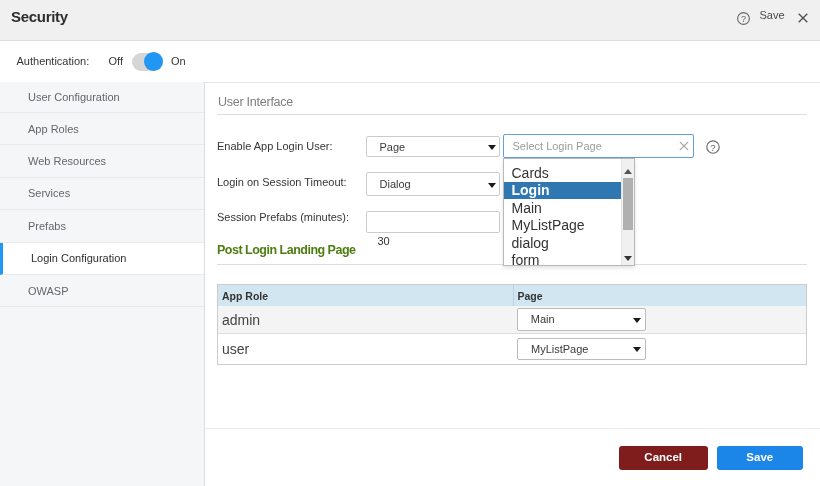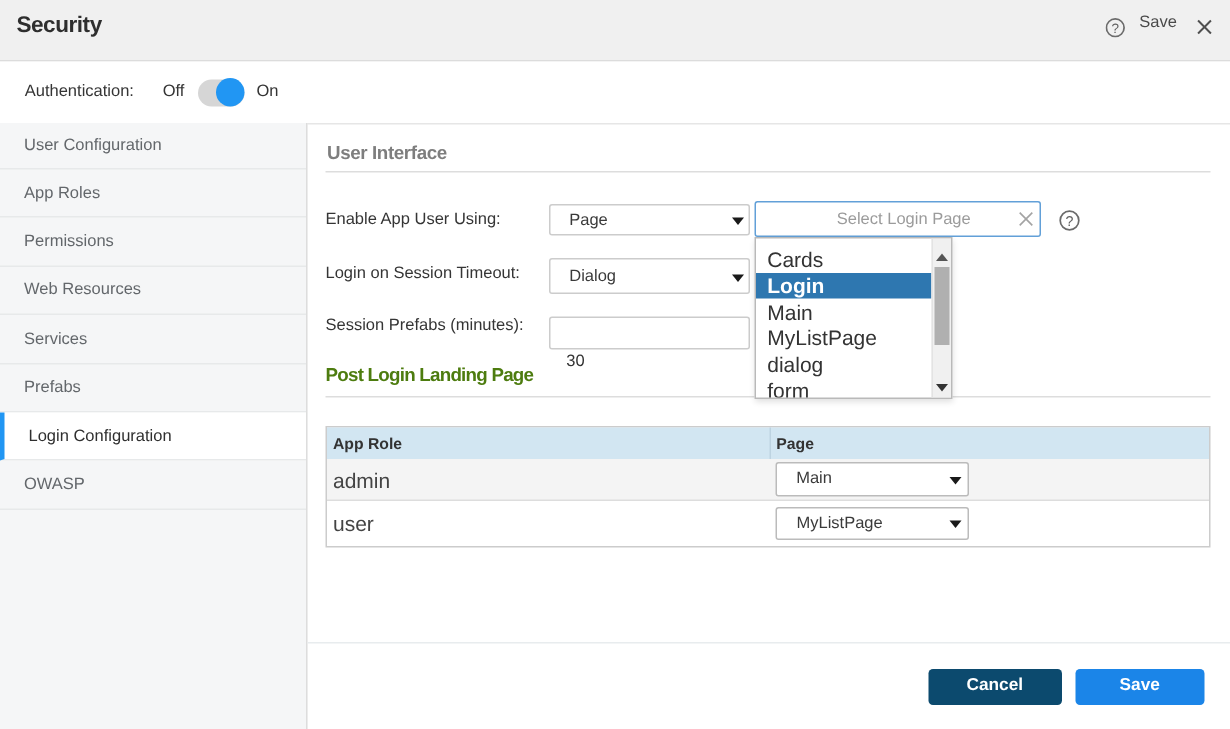--- a/index.html
+++ b/index.html
@@ -16,37 +16,37 @@
 
 .authrow { position:absolute; left:0; top:41px; width:820px; height:42px; background:#fff; border-bottom:1px solid #e6e6e6; }
 .authlabel { left:16.5px; top:56px; font-size:11px; color:#353535; }
 .offlabel { left:108.5px; top:56px; font-size:11px; color:#353535; }
 .onlabel { left:171px; top:56px; font-size:11px; color:#353535; }
 .track { position:absolute; left:131.5px; top:52.5px; width:31.5px; height:18px; border-radius:9px; background:#d6d6d6; }
 .thumb { position:absolute; left:144px; top:52px; width:19px; height:19px; border-radius:50%; background:#2196f3; }
 
 
 .sidebar { position:absolute; left:0; top:82px; width:205px; height:404px; background:#f5f6f7; border-right:1px solid #ddd; }
-.sideitem { height:32.4px; } .sideitem:first-child { height:31px; } .sideitem { border-bottom:1px solid #e7e9ea; display:flex; align-items:center; padding-left:16px; font-size:11px; color:#63676b; }
+.sideitem { height:32.4px; } .sideitem:first-child { height:31px; } .sideitem { border-bottom:1px solid #e7e9ea; display:flex; align-items:center; padding-left:28px; font-size:11px; color:#63676b; }
 .sideitem.sel { background:#fff; border-left:3px solid #2196f3; color:#2f2f2f; }
 
 
-.h1 { left:218px; top:96px; font-size:12.5px; font-weight:bold; color:#7e7e7e; letter-spacing:-0.25px; }
+.h1 { left:218px; top:96px; font-size:12.5px; font-weight:normal; color:#7e7e7e; letter-spacing:-0.25px; }
 .hr1 { position:absolute; left:217px; top:114px; width:590px; height:1px; background:#ddd; }
 .h2 { left:217px; top:244.4px; font-size:12.5px; font-weight:bold; color:#4d7c0f; letter-spacing:-0.5px; }
 .hr2 { position:absolute; left:217px; top:264px; width:590px; height:1px; background:#ddd; }
 
 .flabel { position:absolute; left:217px; font-size:11px; color:#353535; line-height:11px; white-space:nowrap; }
 
 
 .sel-box { position:absolute; background:#fff; border:1px solid #ccc; border-radius:2px; font-size:11px; color:#3a3a3a; display:flex; align-items:center; }
 .sel-box .txt { margin-left:13px; }
 .caret { position:absolute; width:0; height:0; border-left:4px solid transparent; border-right:4px solid transparent; border-top:5px solid #1a1a1a; }
 
-.combobox { position:absolute; left:502.5px; top:134.3px; width:191px; height:23.7px; background:#fff; border:1.5px solid #62a0d8; border-radius:2px; display:flex; align-items:center;justify-content:center; }
+.combobox { position:absolute; left:502.5px; top:134.3px; width:191px; height:23.7px; background:#fff; border:1.5px solid #62a0d8; border-radius:2px; display:flex; align-items:center; }
 .combobox .ph { margin-left:9px; font-size:11px; color:#9b9b9b; }
 
 
 .dropdown { position:absolute; left:502.5px; top:158px; width:132.5px; height:108px; background:#fff; border:1px solid #b9b9b9; box-shadow:0 2px 4px rgba(0,0,0,0.12); z-index:10; overflow:hidden; }
 .dd-items { position:absolute; left:0; top:5px; right:13.5px; }
 .dd-item { height:17.5px; padding-left:8px; font-size:14px; color:#333; display:flex; align-items:center; }
 .dd-item.sel { background:#2e77b0; color:#fff; font-weight:bold; }
 .scrollbar { position:absolute; right:0; top:0; bottom:0; width:13.5px; background:#f0f0f0; border-left:1px solid #e3e3e3; }
 .sb-thumb { position:absolute; left:1.5px; top:19px; width:10px; height:52px; background:#b0b0b0; }
 .sb-up { position:absolute; left:2.5px; top:10px; width:0; height:0; border-left:4px solid transparent; border-right:4px solid transparent; border-bottom:5px solid #555; }
@@ -57,21 +57,21 @@
 .thead { position:absolute; left:0; top:0; right:0; height:21px; background:#d2e6f2; display:flex; font-size:10.5px; font-weight:bold; color:#333; }
 .th1 { width:295.5px; border-right:1px solid #bdd3e1; display:flex; align-items:center; padding-left:4px; }
 .th2 { flex:1; display:flex; align-items:center; padding-left:4px; }
 .trow { position:absolute; left:0; right:0; display:flex; align-items:center; font-size:14px; color:#444; padding-left:4px; }
 .trow1 { top:21px; height:28px; background:#f4f4f4; border-bottom:1px solid #ddd; }
 .trow2 { top:49px; height:30px; background:#fff; }
 
 
 .footline { position:absolute; left:205px; top:427.5px; width:615px; height:1.5px; background:#e8ecee; }
 .btn { position:absolute; top:446px; height:24px; border-radius:3px; color:#fff; font-size:11.5px; font-weight:bold; display:flex; align-items:center; justify-content:center; padding-bottom:1.5px; }
-.btn.cancel { left:618.7px; width:89px; background:#0c4a6e; }
+.btn.cancel { left:618.7px; width:89px; background:#7f1d1d; }
 .btn.save { left:717px; width:85.6px; background:#1b85e8; }
 </style>
 </head>
 <body>
 
 <div class="titlebar"></div>
 <div class="t title">Security</div>
 <svg class="abs" style="left:736.8px; top:12.2px;" width="13" height="13" viewBox="0 0 13 13">
   <circle cx="6.5" cy="6.5" r="5.9" fill="none" stroke="#6b6b6b" stroke-width="1.15"></circle>
   <text x="6.5" y="10" font-size="9" fill="#606060" text-anchor="middle" font-family="Liberation Sans">?</text>
@@ -85,32 +85,31 @@
 <div class="authrow"></div>
 <div class="t authlabel">Authentication:</div>
 <div class="t offlabel">Off</div>
 <div class="track"></div>
 <div class="thumb"></div>
 <div class="t onlabel">On</div>
 
 <div class="sidebar">
   <div class="sideitem">User Configuration</div>
   <div class="sideitem">App Roles</div>
-  <div class="sideitem">Permissions</div>
   <div class="sideitem">Web Resources</div>
   <div class="sideitem">Services</div>
   <div class="sideitem">Prefabs</div>
   <div class="sideitem sel">Login Configuration</div>
   <div class="sideitem">OWASP</div>
 </div>
 
 <div class="t h1">User Interface</div>
 <div class="hr1"></div>
 
-<div class="flabel" style="top:140.5px;">Enable App User Using:</div>
+<div class="flabel" style="top:140.5px;">Enable App Login User:</div>
 <div class="sel-box" style="left:365.5px; top:135.9px; width:134px; height:21.5px;">
   <span class="txt">Page</span>
   <span class="caret" style="left:121.5px; top:8px;"></span>
 </div>
 
 <div class="combobox">
   <span class="ph">Select Login Page</span>
   <svg style="position:absolute; left:175px; top:6px;" width="10" height="10" viewBox="0 0 10 10">
     <line x1="0.8" y1="0.8" x2="9.2" y2="9.2" stroke="#a3a3a3" stroke-width="1.1"></line>
     <line x1="9.2" y1="0.8" x2="0.8" y2="9.2" stroke="#a3a3a3" stroke-width="1.1"></line>

